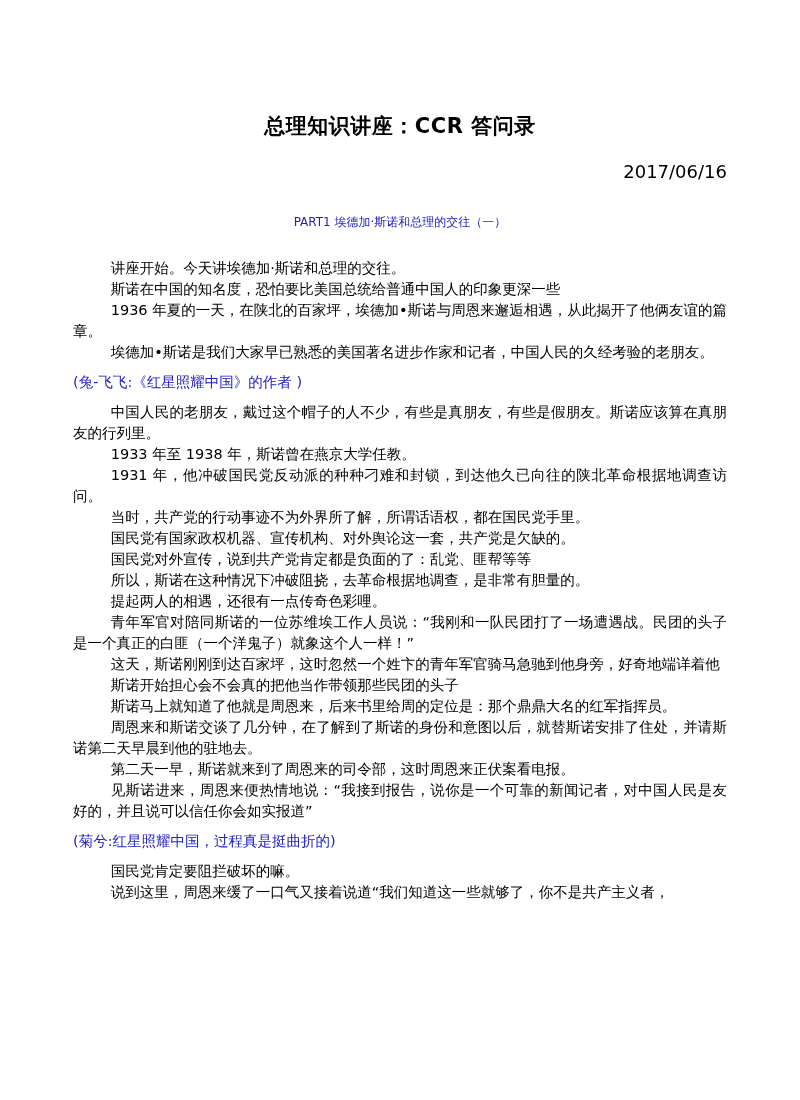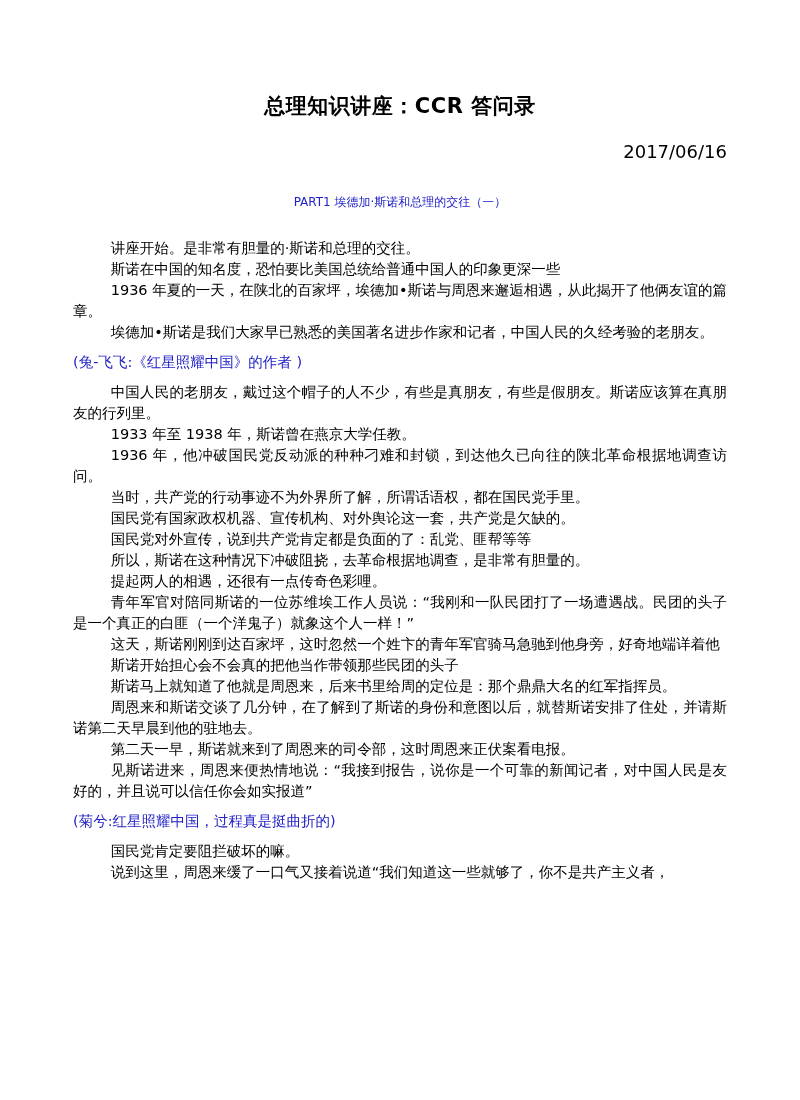--- a/index.html
+++ b/index.html
@@ -10,20 +10,21 @@
   body {
     width: 800px; height: 1100px;
     overflow: hidden;
     color: #000000;
     font-family: "DejaVu Sans", sans-serif;
   }
   .page {
     box-sizing: border-box;
     width: 800px; height: 1028px;
     padding: 95px 73px 0 73px;
+    margin-top: 20px;
   }
   .doc-title {
     margin: 0;
     font-size: 21px;
     line-height: 22px;
     font-weight: bold;
     text-align: center;
     letter-spacing: 0.5px;
   }
   .doc-date {
@@ -57,28 +58,28 @@
   }
 </style>
 </head>
 <body>
 
 <div class="page">
   <h1 class="doc-title">总理知识讲座：CCR 答问录</h1>
   <div class="doc-date">2017/06/16</div>
   <h2 class="section-heading">PART1 埃德加·斯诺和总理的交往（一）</h2>
   <div class="doc-body" id="doc-body">
-      <p class="para">讲座开始。是非常有胆量的·斯诺和总理的交往。</p>
+      <p class="para">讲座开始。今天讲埃德加·斯诺和总理的交往。</p>
       <p class="para">斯诺在中国的知名度，恐怕要比美国总统给普通中国人的印象更深一些</p>
       <p class="para">1936 年夏的一天，在陕北的百家坪，埃德加•斯诺与周恩来邂逅相遇，从此揭开了他俩友谊的篇章。</p>
       <p class="para">埃德加•斯诺是我们大家早已熟悉的美国著名进步作家和记者，中国人民的久经考验的老朋友。</p>
       <p class="annotation">(兔-飞飞:《红星照耀中国》的作者 )</p>
       <p class="para">中国人民的老朋友，戴过这个帽子的人不少，有些是真朋友，有些是假朋友。斯诺应该算在真朋友的行列里。</p>
       <p class="para">1933 年至 1938 年，斯诺曾在燕京大学任教。</p>
-      <p class="para">1936 年，他冲破国民党反动派的种种刁难和封锁，到达他久已向往的陕北革命根据地调查访问。</p>
+      <p class="para">1931 年，他冲破国民党反动派的种种刁难和封锁，到达他久已向往的陕北革命根据地调查访问。</p>
       <p class="para">当时，共产党的行动事迹不为外界所了解，所谓话语权，都在国民党手里。</p>
       <p class="para">国民党有国家政权机器、宣传机构、对外舆论这一套，共产党是欠缺的。</p>
       <p class="para">国民党对外宣传，说到共产党肯定都是负面的了：乱党、匪帮等等</p>
       <p class="para">所以，斯诺在这种情况下冲破阻挠，去革命根据地调查，是非常有胆量的。</p>
       <p class="para">提起两人的相遇，还很有一点传奇色彩哩。</p>
       <p class="para">青年军官对陪同斯诺的一位苏维埃工作人员说：“我刚和一队民团打了一场遭遇战。民团的头子是一个真正的白匪（一个洋鬼子）就象这个人一样！”</p>
       <p class="para">这天，斯诺刚刚到达百家坪，这时忽然一个姓卞的青年军官骑马急驰到他身旁，好奇地端详着他</p>
       <p class="para">斯诺开始担心会不会真的把他当作带领那些民团的头子</p>
       <p class="para">斯诺马上就知道了他就是周恩来，后来书里给周的定位是：那个鼎鼎大名的红军指挥员。</p>
       <p class="para">周恩来和斯诺交谈了几分钟，在了解到了斯诺的身份和意图以后，就替斯诺安排了住处，并请斯诺第二天早晨到他的驻地去。</p>

